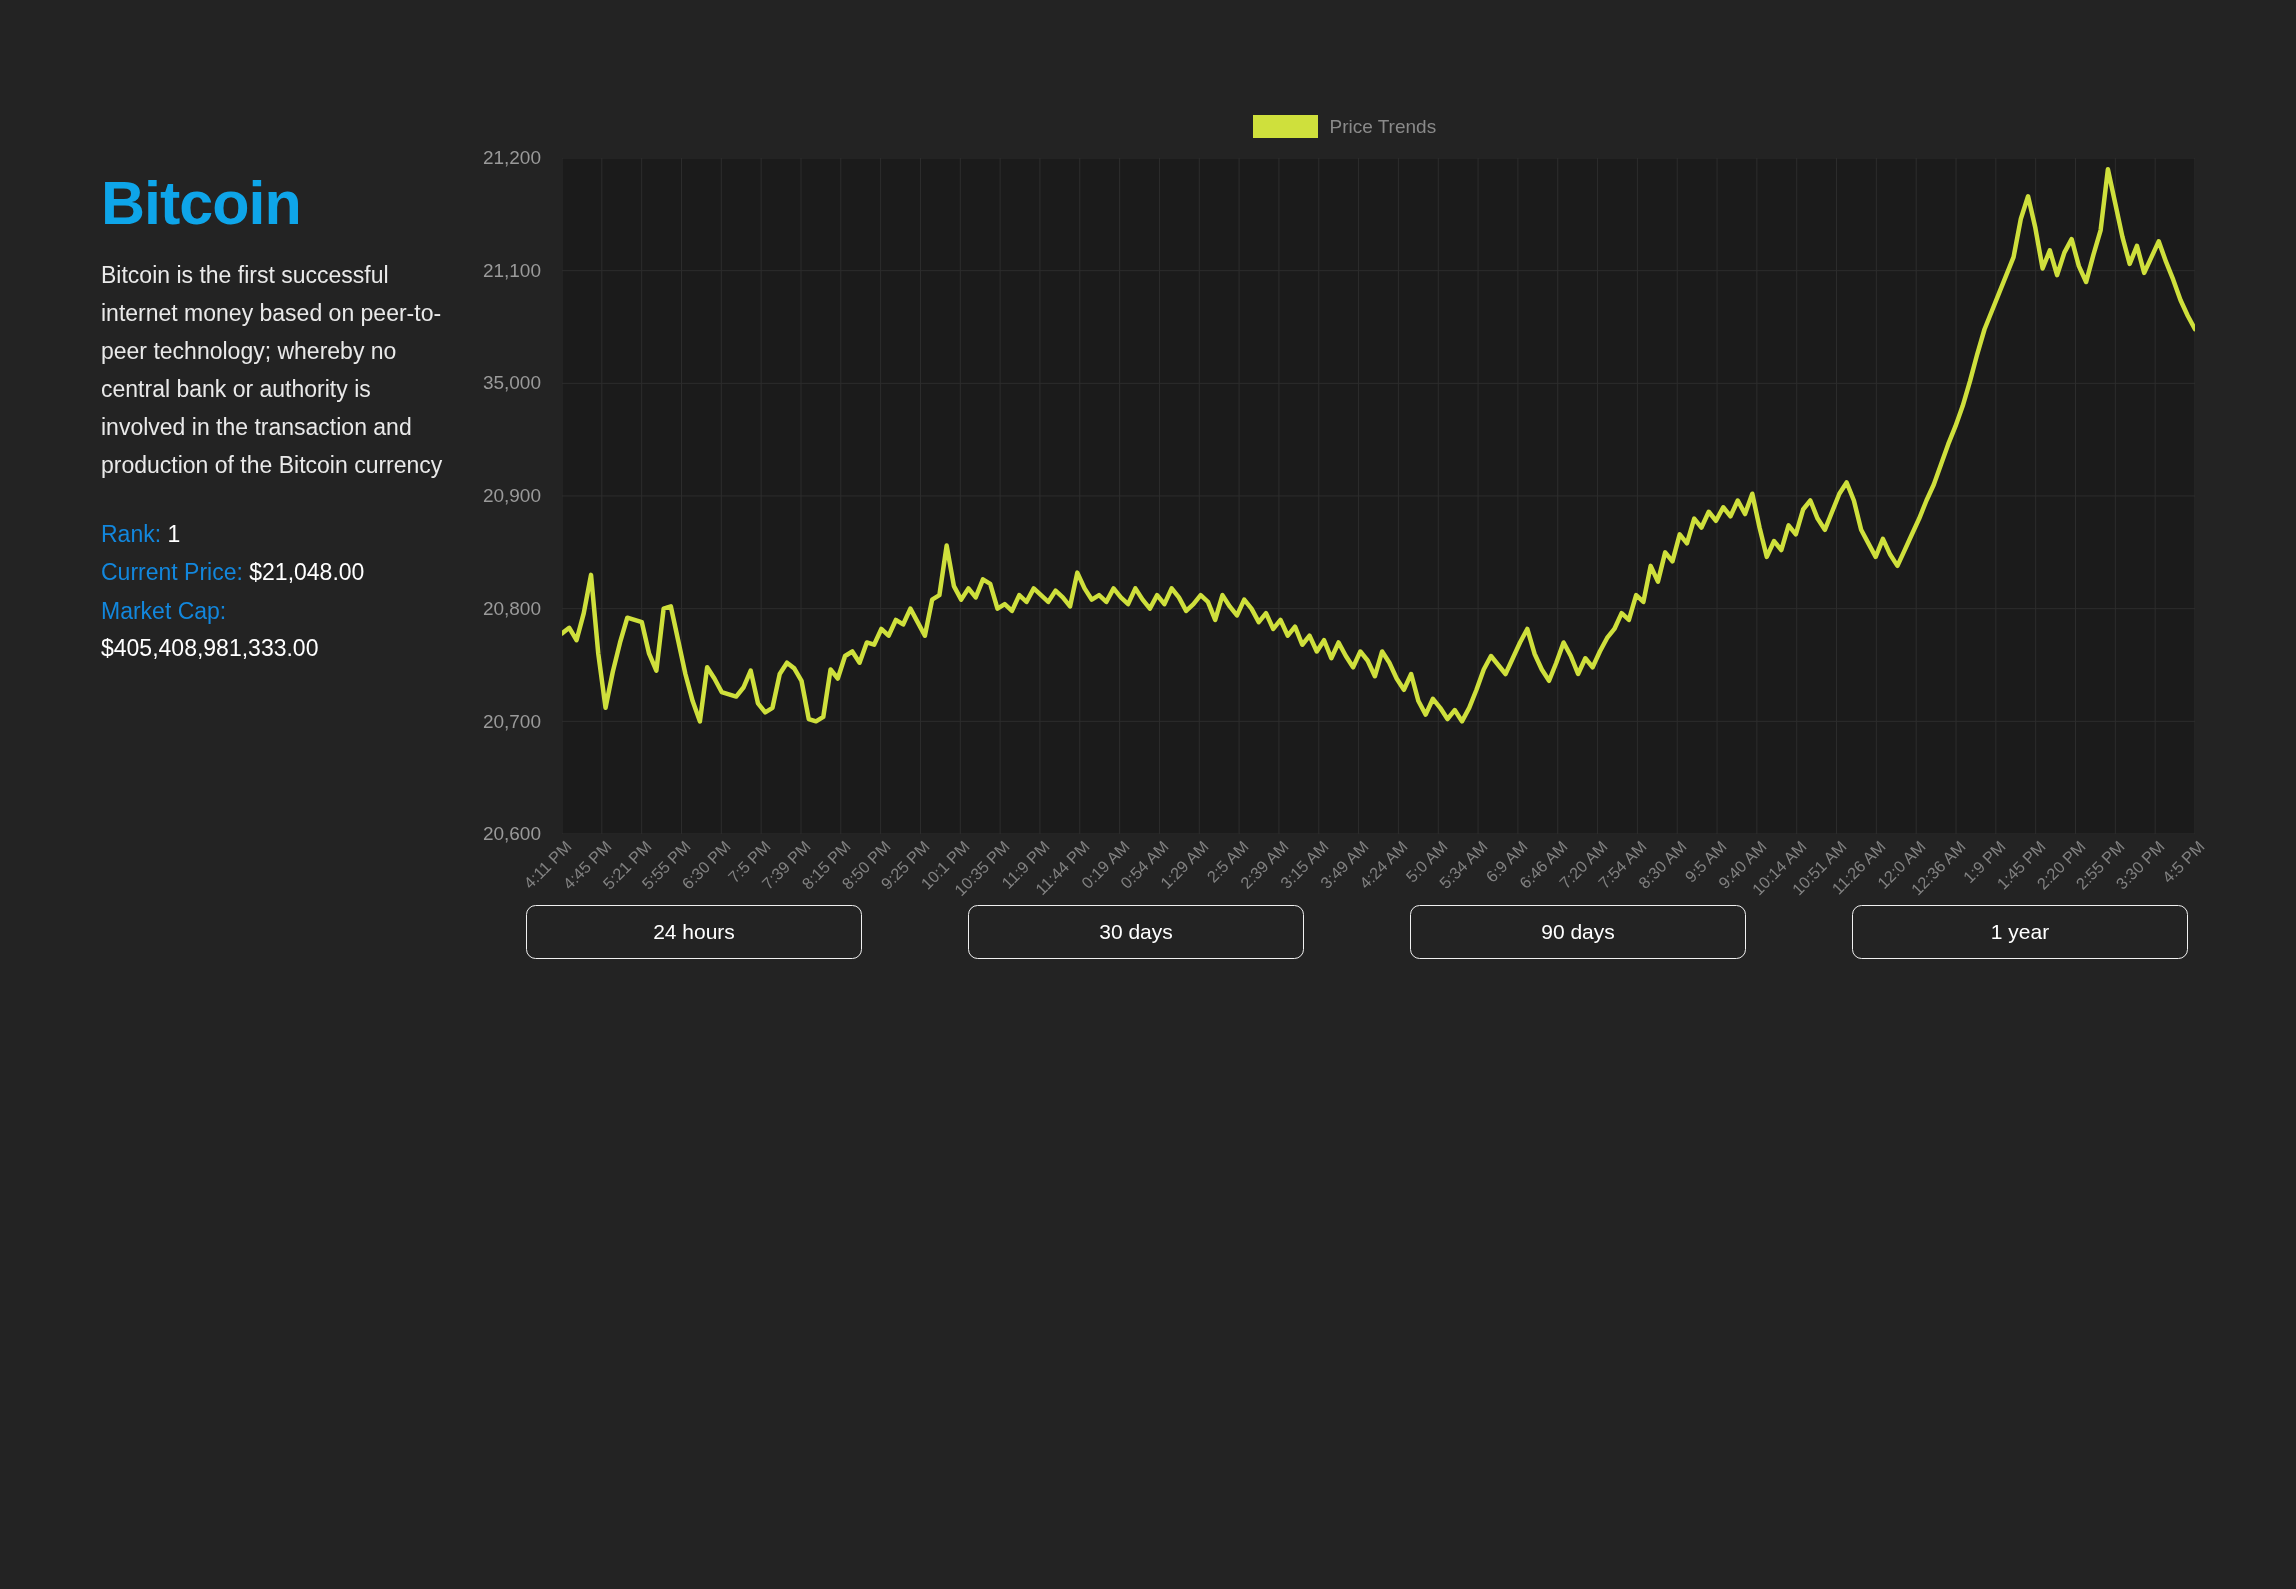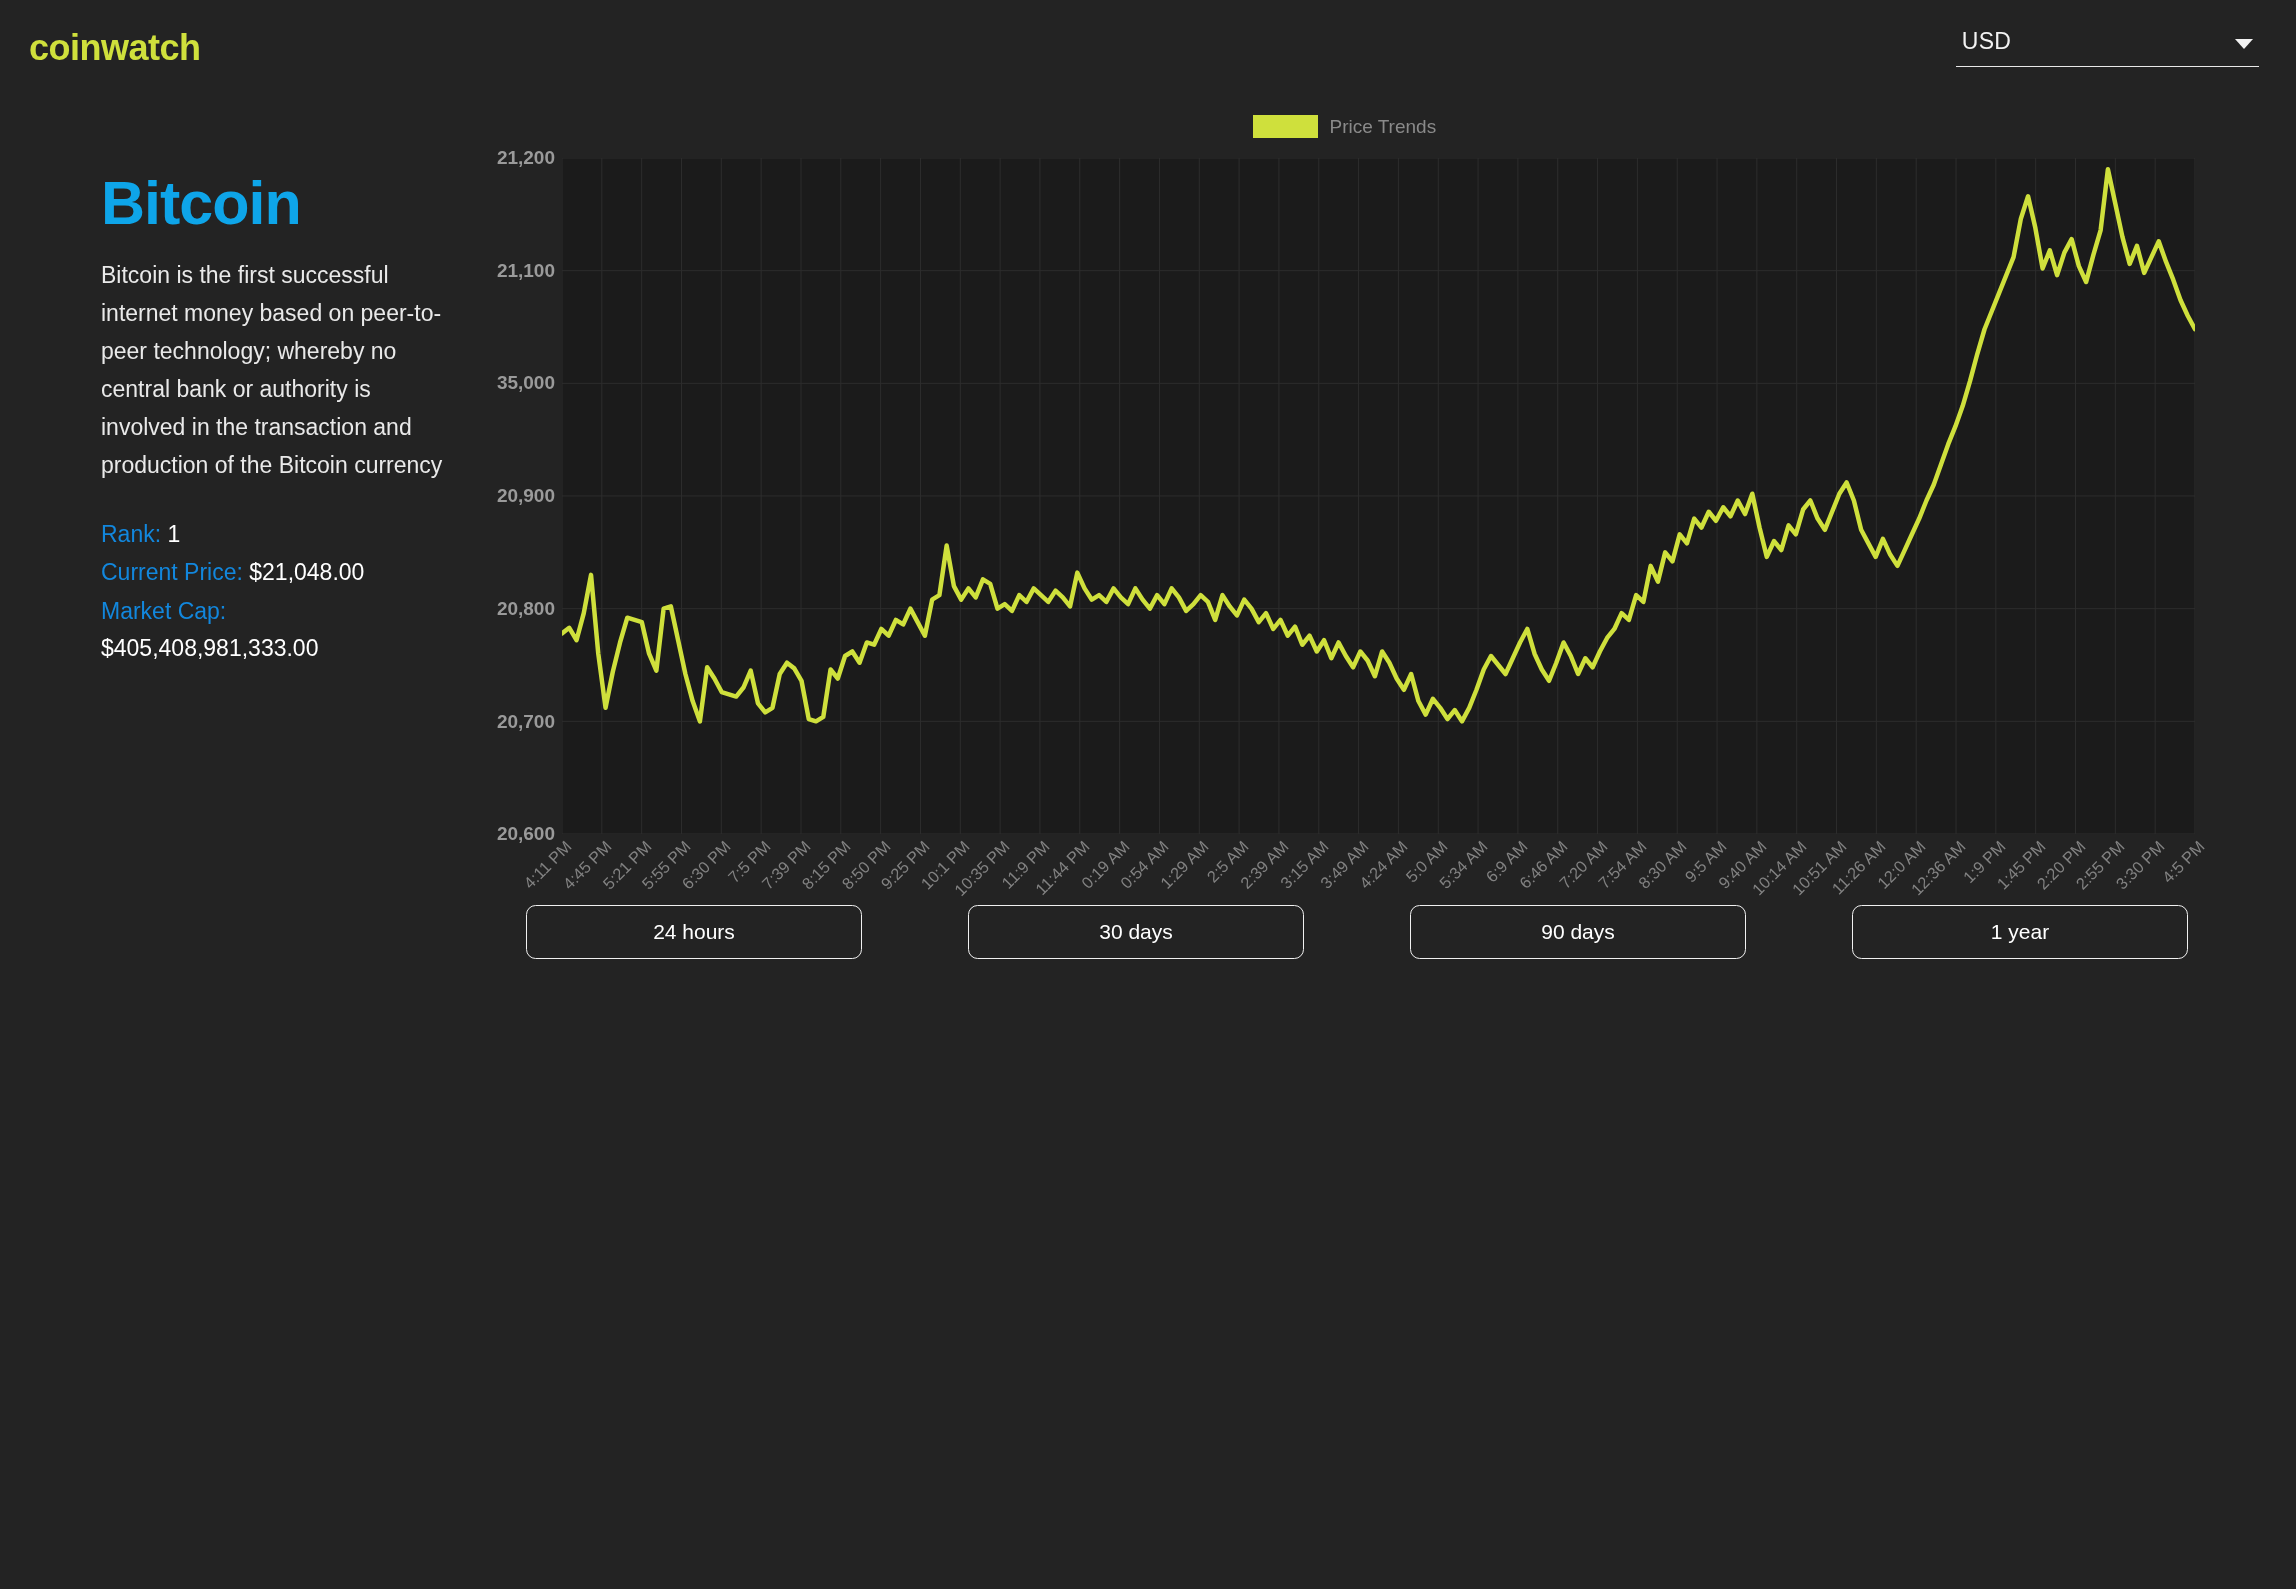--- a/index.html
+++ b/index.html
@@ -69,23 +69,23 @@
 
   .plot {
     position: absolute; left: 82px; top: 43px;
     width: 1633px; height: 676px;
     background: #1b1b1b;
   }
   .plot svg { display: block; width: 100%; height: 100%; }
 
   .yaxis { position: absolute; left: 0; top: 43px; width: 75px; height: 676px; }
   .ytick {
-    position: absolute; right: 0;
+    position: absolute; right: 14px;
     font-size: 19px; color: #9a9a9a;
-    transform: translateY(-50%); white-space: nowrap; font-weight: bold;
+    transform: translateY(-50%); white-space: nowrap;
   }
 
   .xaxis { position: absolute; left: 82px; top: 722px; width: 1633px; height: 115px; }
   .xtick {
     position: absolute; top: 0;
     font-size: 16.3px; color: #828282;
     transform-origin: right top;
     transform: rotate(-45deg);
     white-space: nowrap;
     text-align: right;
@@ -106,28 +106,20 @@
     font-family: "Liberation Sans", sans-serif;
     cursor: pointer;
     display: flex; align-items: center; justify-content: center;
   }
 </style>
 </head>
 <body>
 
 <div class="page">
 
-  <div class="topbar">
-    <div class="logo">coinwatch</div>
-
-    <div class="currency-select">
-      <span class="cur-value">USD</span>
-      <span class="caret"></span>
-    </div>
-  </div>
 
   <div class="info">
     <h1 class="coin-title">Bitcoin</h1>
     <p class="coin-desc">Bitcoin is the first successful internet money based on peer-to-peer technology; whereby no central bank or authority is involved in the transaction and production of the Bitcoin currency</p>
 
     <div class="stats">
       <div class="stat-row">
         <span class="stat-label">Rank:</span>
         <span>1</span>
       </div>

